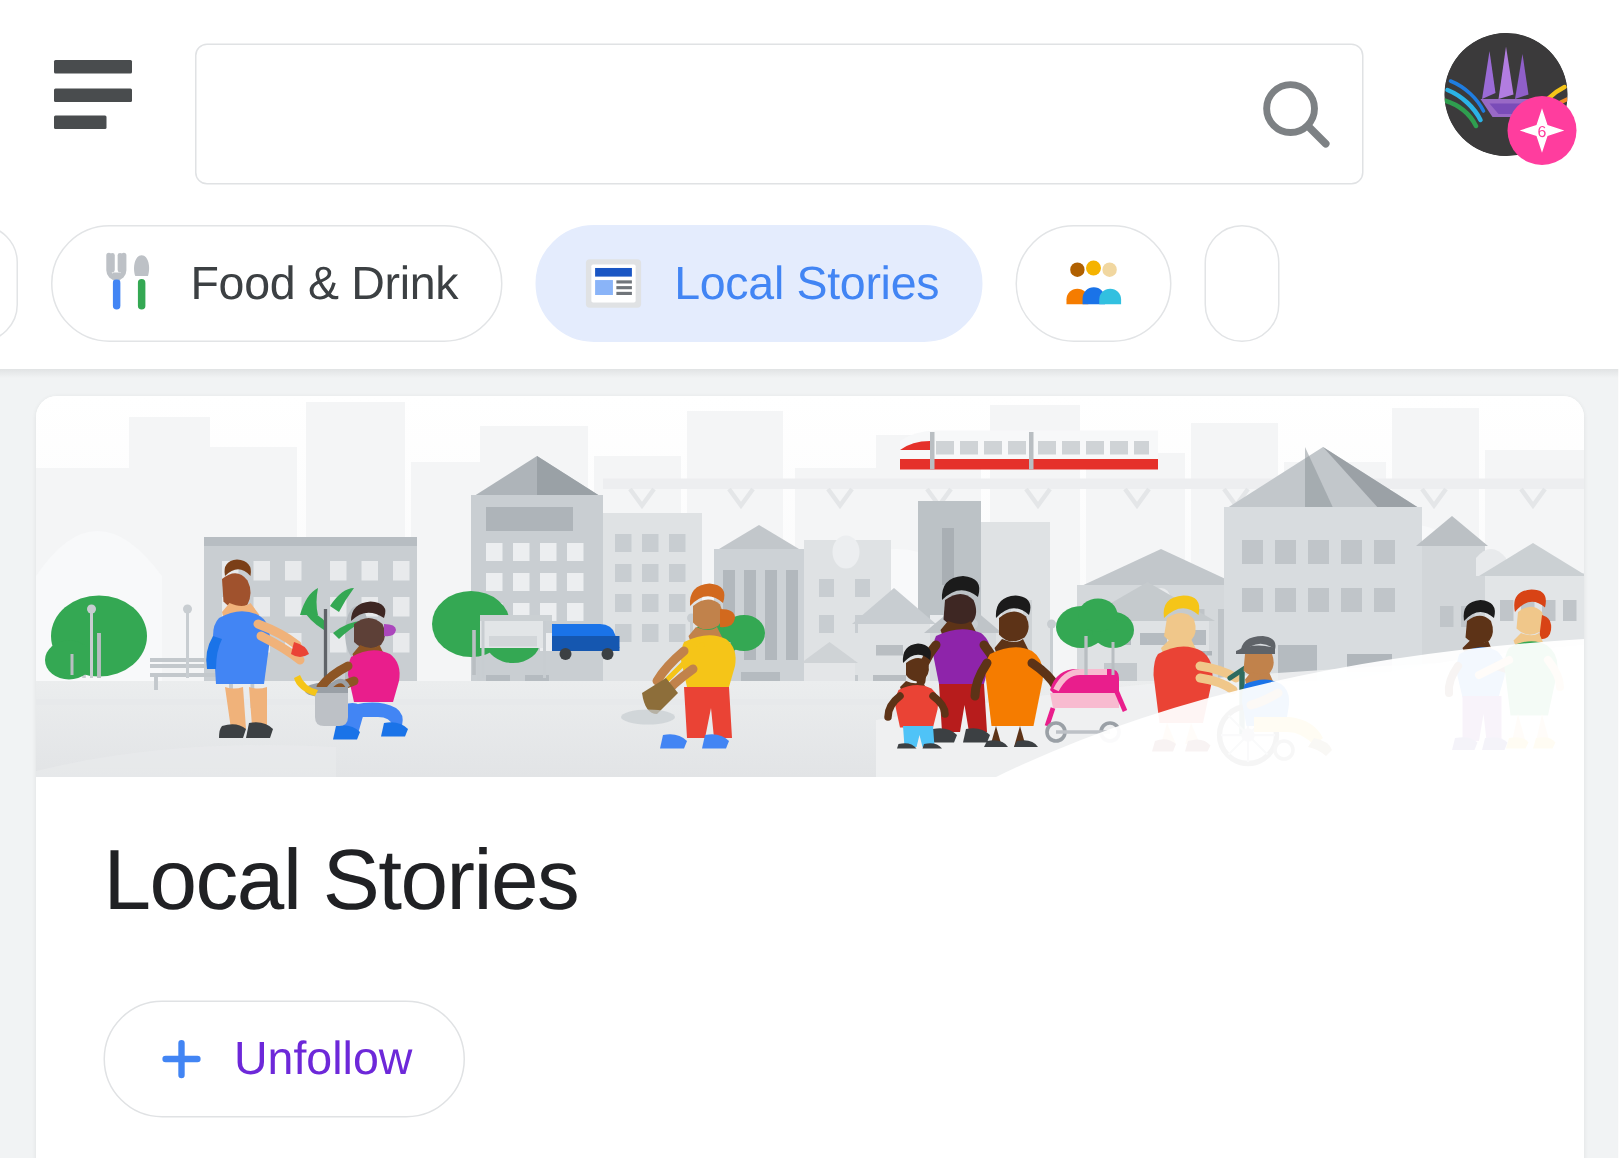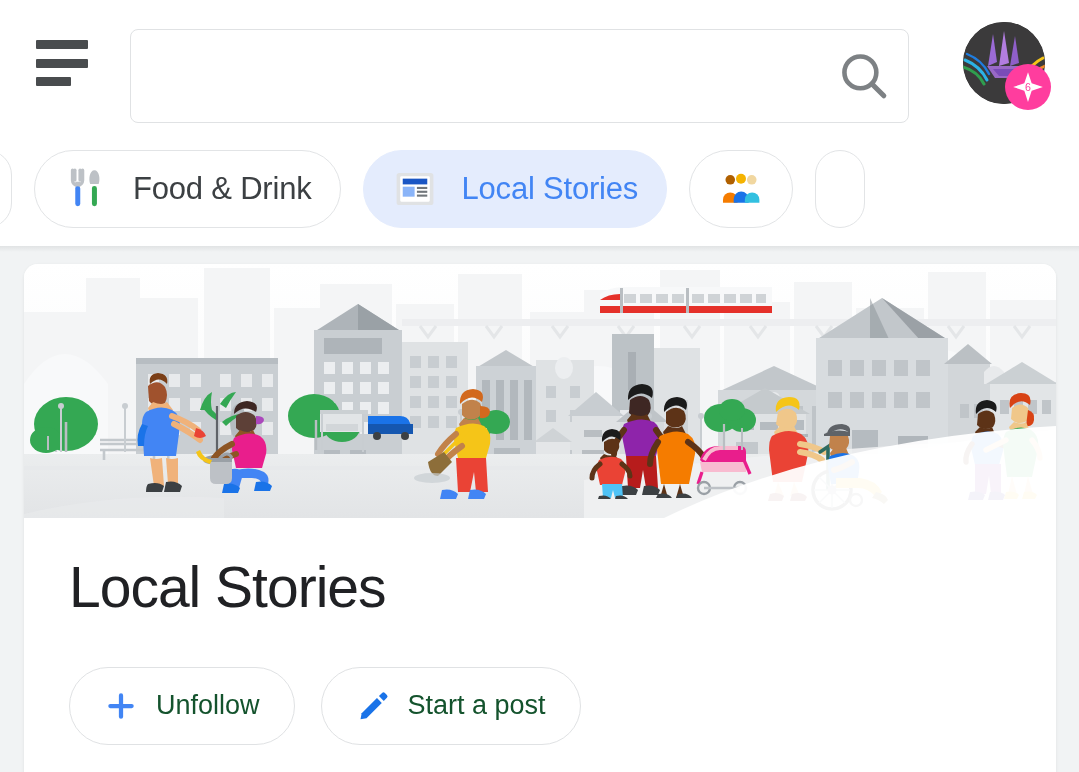--- a/index.html
+++ b/index.html
@@ -56,21 +56,21 @@
   }
 
   
   .chiprow {
     position:absolute; left:0; top:131px; width:1079px; height:115px;
     display:flex; align-items:center; overflow:hidden;
   }
   .chip {
     display:flex; align-items:center; flex:0 0 auto; height:78px;
     border:1px solid #e2e4e6; border-radius:40px; background:#ffffff;
-    padding:0 28px; gap:24px; cursor:pointer; white-space:nowrap;
+    padding:0 28px; gap:18px; cursor:pointer; white-space:nowrap;
   }
   .chip .chip-label { font-size:31px; color:#3c4043; letter-spacing:-0.2px; }
   .chip.selected { background:#e4ecfd; border-color:#e4ecfd; }
   .chip.selected .chip-label { color:#4285f4; }
   .chip.partial-left { margin-left:-38px; width:50px; padding:0; overflow:hidden; }
   .chip.partial-right { width:50px; padding:0; overflow:hidden; }
   .chip-gap { flex:0 0 22px; }
   .chip-icon { width:46px; height:46px; flex:0 0 46px; display:block; }
 
   
@@ -89,21 +89,21 @@
   .page-title {
     font-size:57px; color:#202124; font-weight:400; letter-spacing:-1px;
     padding:38px 0 0 45px; line-height:1.1;
   }
   .action-row { display:flex; gap:26px; padding:48px 0 0 45px; }
   .pill {
     display:flex; align-items:center; gap:18px; height:78px;
     border:1px solid #e0e2e4; border-radius:40px; background:#ffffff;
     padding:0 34px; cursor:pointer; white-space:nowrap;
   }
-  .pill-label { font-size:27px; color:#14532d; }
+  .pill-label { font-size:31px; color:#6d28d9; }
   .pill-icon { width:34px; height:34px; flex:0 0 34px; display:block; }
 </style>
 </head>
 <body>
 
 <div id="app">
 
   <div class="page-bg"></div>
 
   <div class="header">
@@ -728,25 +728,16 @@
       <div class="action-row">
         <div class="pill">
           <span class="pill-icon">
             <svg width="34" height="34" viewBox="0 0 24 24">
               <path d="M12 4.5 v15 M4.5 12 h15" stroke="#4285f4" stroke-width="3" stroke-linecap="round"></path>
             </svg>
           </span>
           <span class="pill-label">Unfollow</span>
         </div>
 
-        <div class="pill">
-          <span class="pill-icon">
-            <svg width="34" height="34" viewBox="0 0 24 24">
-              <path d="M4 17.2 L14.8 6.4 l3.4 3.4 L7.4 20.6 L3.2 21.4 z" fill="#1a73e8"></path>
-              <path d="M16.2 5 l2.2 -2.2 a1.4 1.4 0 0 1 2 0 l1.4 1.4 a1.4 1.4 0 0 1 0 2 L19.6 8.4 z" fill="#1a73e8"></path>
-            </svg>
-          </span>
-          <span class="pill-label">Start a post</span>
-        </div>
       </div>
     </div>
   </div>
 </div>
 
 </body></html>

